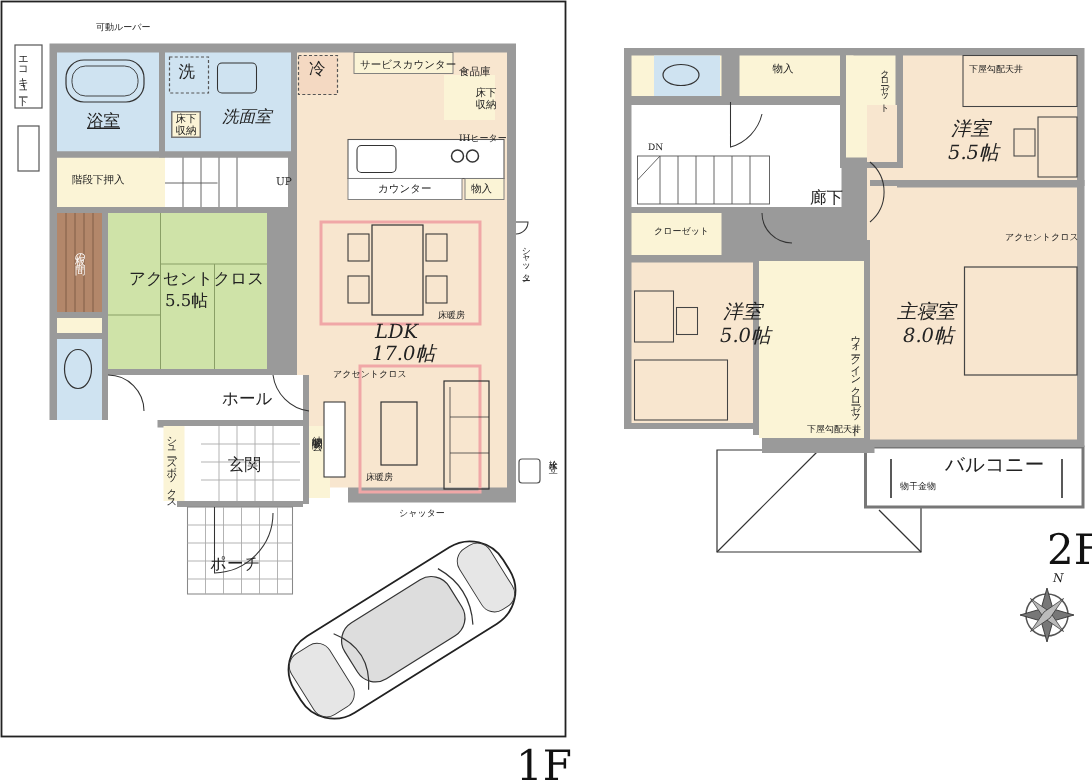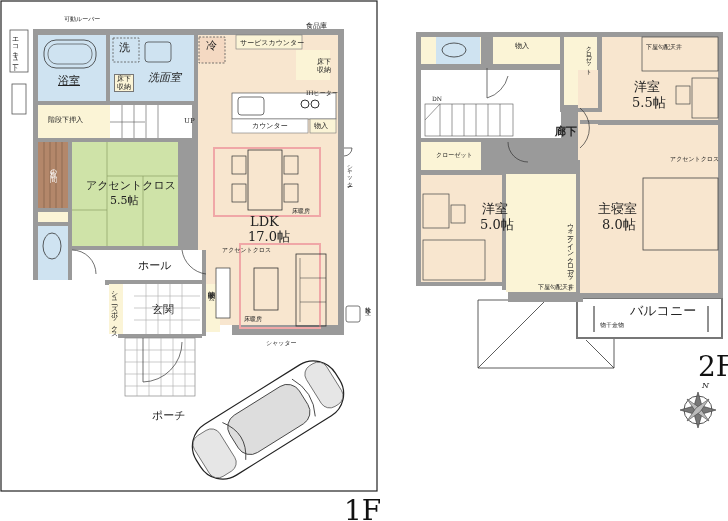--- a/index.html
+++ b/index.html
@@ -2,21 +2,21 @@
 <html><head>
 <meta charset="utf-8">
 <style>
   html,body{margin:0;padding:0;background:#fff;}
   body{width:728px;height:521px;position:relative;overflow:hidden;font-family:"DejaVu Serif",serif;color:#222;}
   svg{position:absolute;left:0;top:0;}
   .lbl{position:absolute;font-family:"DejaVu Serif",serif;color:#222;white-space:nowrap;line-height:1.15;text-align:center;}
   .sm{font-size:7px;}
   .xs{font-size:6px;}
   .md{font-size:11px;}
-  .lg{font-size:13px;}
+  .lg{font-size:13px;font-style:italic;}
   .vt{writing-mode:vertical-rl;text-orientation:upright;font-size:7px;letter-spacing:-1px;}
   .floor{position:absolute;font-family:"DejaVu Serif",serif;font-size:28px;color:#111;}
 </style>
 </head>
 <body>
 
 <svg width="728" height="521" viewBox="0 0 728 521">
 
   <rect x="1" y="1" width="376" height="490" fill="none" stroke="#222" stroke-width="1.2"></rect>
 
@@ -230,49 +230,49 @@
 </svg>
 
 <div class="lbl xs" style="left:64px;top:16px;">可動ルーバー</div>
 <div class="lbl vt" style="left:11px;top:32px;">エコキュート</div>
 <div class="lbl md" style="left:58px;top:75px;text-decoration:underline;">浴室</div>
 <div class="lbl md" style="left:119px;top:42px;">洗</div>
 <div class="lbl md" style="left:148px;top:72px;font-style:italic;">洗面室</div>
 <div class="lbl sm" style="left:114px;top:74px;width:18px;white-space:normal;background:#fbf4d6;border:1px solid #777;">床下収納</div>
 <div class="lbl md" style="left:206px;top:40px;">冷</div>
 <div class="lbl sm" style="left:240px;top:39px;">サービスカウンター</div>
-<div class="lbl sm" style="left:306px;top:22px;">食品庫</div>
+<div class="lbl sm" style="left:306px;top:44px;">食品庫</div>
 <div class="lbl sm" style="left:316px;top:58px;width:16px;white-space:normal;">床下収納</div>
 <div class="lbl xs" style="left:306px;top:90px;">IHヒーター</div>
 <div class="lbl sm" style="left:252px;top:122px;">カウンター</div>
 <div class="lbl sm" style="left:314px;top:122px;">物入</div>
 <div class="lbl sm" style="left:48px;top:116px;">階段下押入</div>
 <div class="lbl sm" style="left:148px;top:117px;padding-left:36px;">UP</div>
 <div class="lbl vt" style="left:49px;top:165px;color:#fff;">板の間</div>
 <div class="lbl md" style="left:86px;top:180px;">アクセントクロス</div>
 <div class="lbl md" style="left:110px;top:195px;">5.5帖</div>
 <div class="lbl xs" style="left:292px;top:208px;">床暖房</div>
 <div class="lbl lg" style="left:250px;top:215px;">LDK</div>
 <div class="lbl lg" style="left:248px;top:230px;">17.0帖</div>
 <div class="lbl xs" style="left:222px;top:247px;">アクセントクロス</div>
 <div class="lbl xs" style="left:244px;top:316px;">床暖房</div>
-<div class="lbl md" style="left:138px;top:260px;text-align:center;">ホール</div>
+<div class="lbl md" style="left:148px;top:260px;text-align:center;">ホール</div>
 <div class="lbl vt" style="left:110px;top:286px;">シューズボックス</div>
 <div class="lbl md" style="left:152px;top:304px;">玄関</div>
 <div class="lbl vt" style="left:207px;top:288px;">玄関収納</div>
-<div class="lbl md" style="left:152px;top:370px;margin-top:40px;">ポーチ</div>
+<div class="lbl md" style="left:140px;top:370px;">ポーチ</div>
 <div class="lbl vt" style="left:346px;top:160px;font-size:6px;">シャッター</div>
 <div class="lbl xs" style="left:266px;top:340px;">シャッター</div>
 <div class="lbl vt" style="left:364px;top:304px;font-size:6px;">立水栓</div>
 <div class="floor" style="left:344px;top:494px;">1F</div>
 
 <div class="lbl sm" style="left:515px;top:42px;">物入</div>
 <div class="lbl vt" style="left:585px;top:42px;font-size:6px;">クローゼット</div>
 <div class="lbl xs" style="left:432px;top:96px;">DN</div>
-<div class="lbl md" style="left:555px;top:126px;font-weight:bold;">廊下</div>
+<div class="lbl md" style="left:540px;top:126px;">廊下</div>
 <div class="lbl xs" style="left:646px;top:44px;">下屋勾配天井</div>
 <div class="lbl lg" style="left:634px;top:80px;">洋室</div>
 <div class="lbl lg" style="left:632px;top:96px;">5.5帖</div>
 <div class="lbl xs" style="left:670px;top:156px;">アクセントクロス</div>
 <div class="lbl xs" style="left:436px;top:152px;">クローゼット</div>
 <div class="lbl lg" style="left:482px;top:202px;">洋室</div>
 <div class="lbl lg" style="left:480px;top:218px;">5.0帖</div>
 <div class="lbl vt" style="left:552px;top:212px;width:22px;height:80px;">ウォークインクローゼット</div>
 <div class="lbl xs" style="left:538px;top:284px;">下屋勾配天井</div>
 <div class="lbl lg" style="left:598px;top:202px;">主寝室</div>

